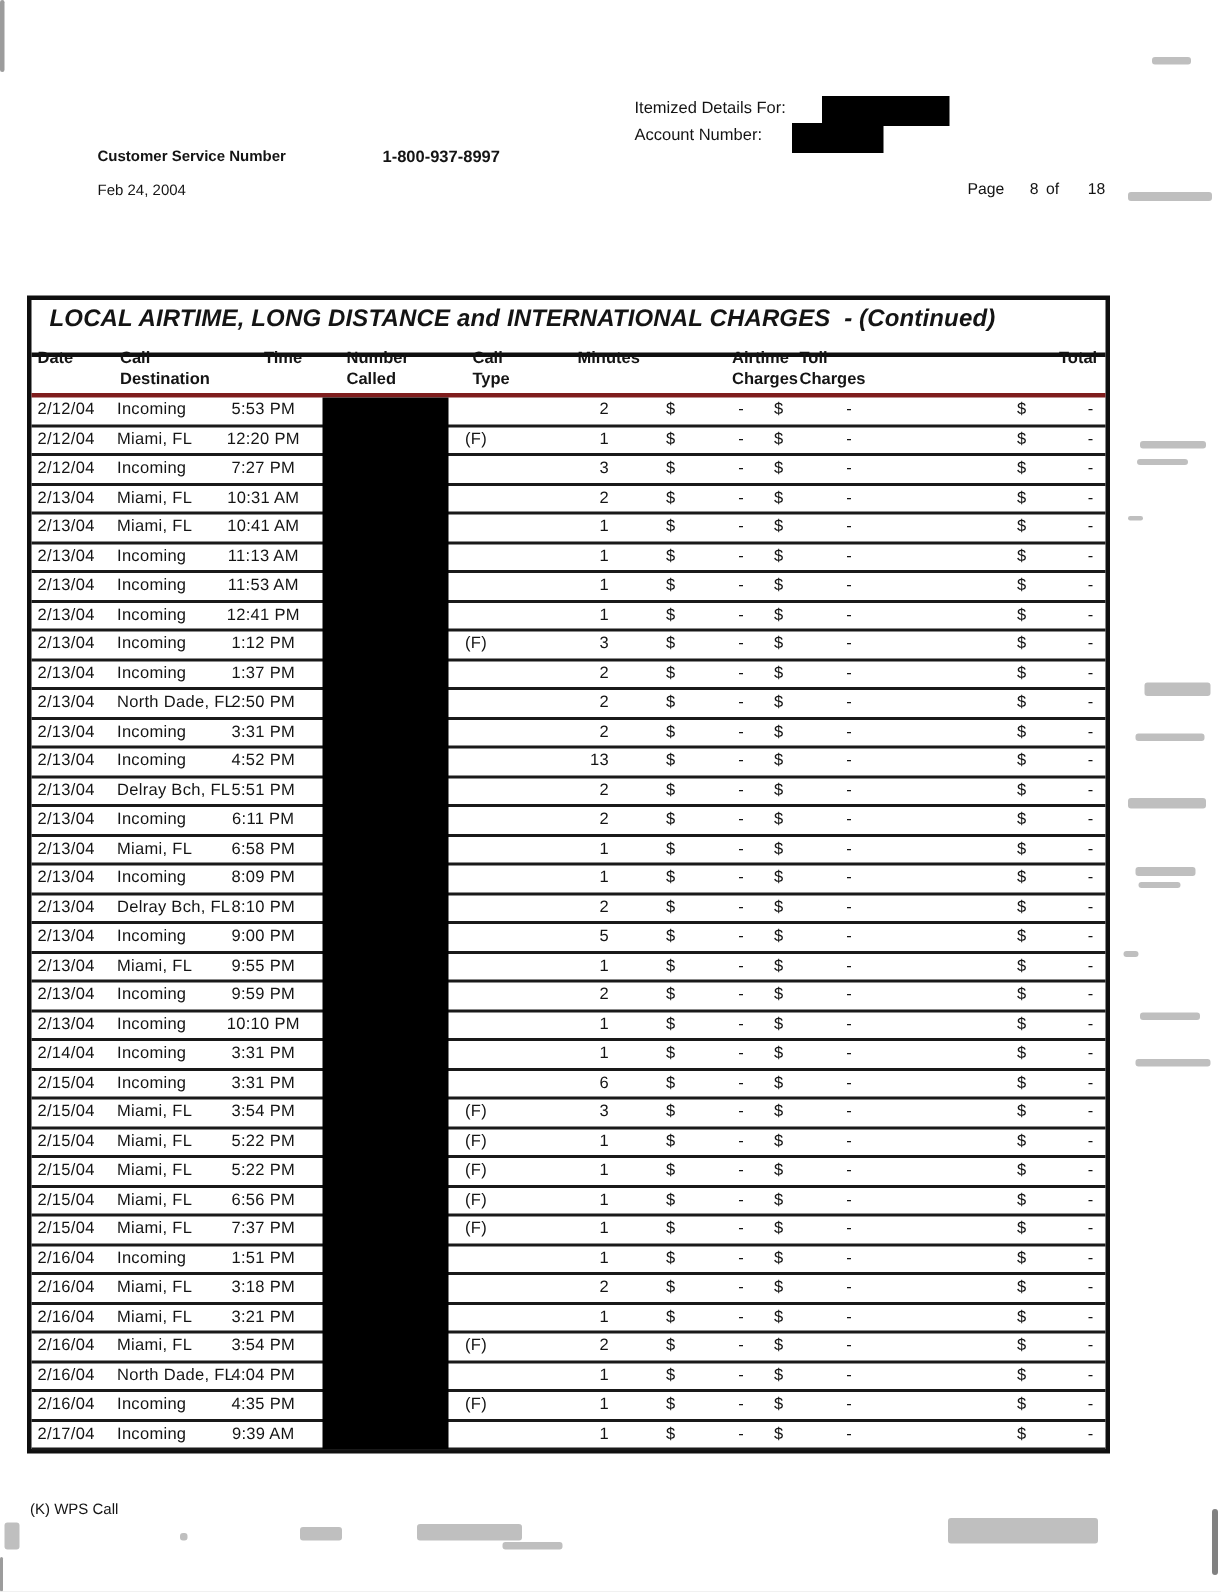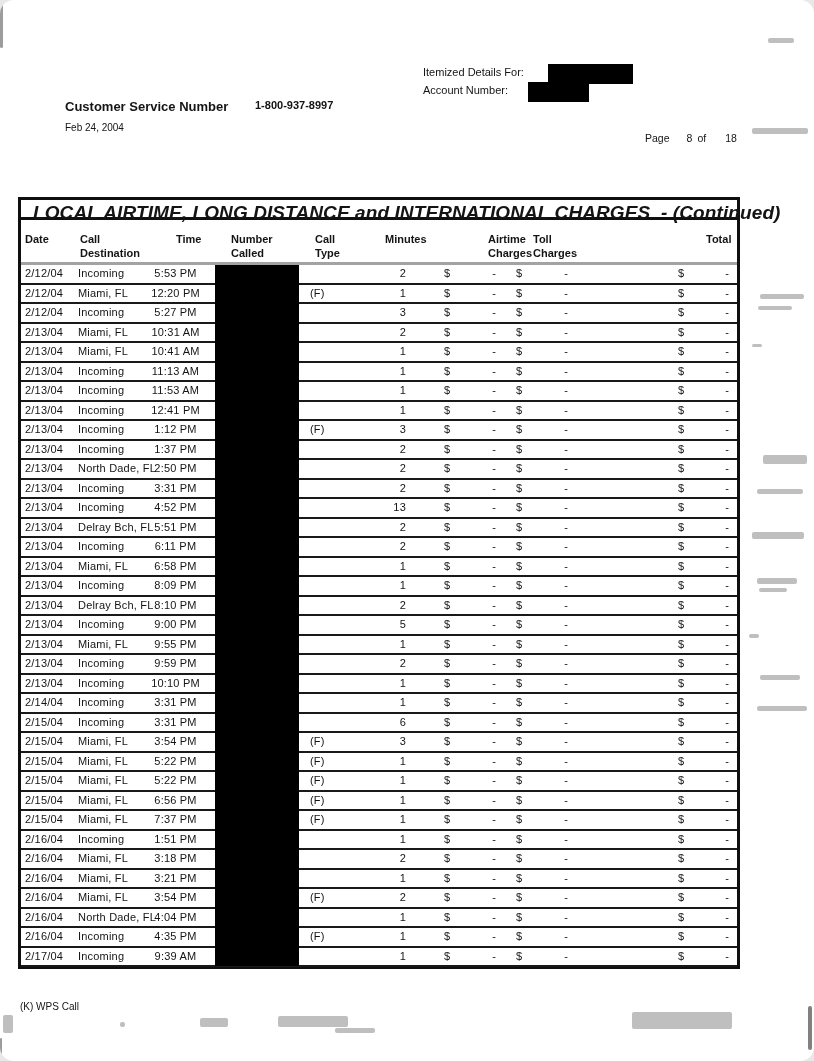--- a/index.html
+++ b/index.html
@@ -2,53 +2,52 @@
 <html><head>
 <meta charset="utf-8">
 <style>
   * { margin:0; padding:0; box-sizing:border-box; }
   html,body { background:#e8e8e8; }
   body { font-family:"Liberation Sans", sans-serif; }
   .page {
     position:relative; width:814px; height:1061px;
     background:#ffffff; overflow:hidden; margin:0 auto;
     color:#141414;
-    border-radius:14px;
   }
   .abs { position:absolute; }
 
   
   .itemized-label   { left:423px; top:66px;  font-size:11px; }
   .account-label    { left:423px; top:84px;  font-size:11px; }
   .redact-box-1     { left:548px; top:64px;  width:85px; height:20px; background:#000; }
   .redact-box-2     { left:528px; top:82px;  width:61px; height:20px; background:#000; }
-  .cs-label         { left:65px;  top:99px;  font-size:13px; font-weight:700; }
+  .cs-label         { left:65px;  top:99px;  font-size:10px; font-weight:700; }
   .cs-number        { left:255px; top:99px;  font-size:11px; font-weight:700; }
   .doc-date         { left:65px;  top:122px; font-size:10px; }
-  .page-block       { left:645px; top:132px; font-size:10.5px; }
+  .page-block       { left:645px; top:120px; font-size:10.5px; }
   .page-block span  { display:inline-block; }
   .page-current     { margin-left:17px; }
   .page-of          { margin-left:5px; }
   .page-total       { margin-left:19px; }
 
   
   .charges-table {
     left:18px; top:197px; width:722px; height:772px;
     border:3px solid #0f0f0f;
   }
   .table-title {
-    position:absolute; left:0; right:0; top:0; height:20px;
+    position:absolute; left:0; right:0; top:0; height:38px;
     border-bottom:3px solid #0f0f0f;
-    font-size:19px; font-weight:700; font-style:italic;
+    font-size:16px; font-weight:700; font-style:italic;
     line-height:26px; padding-left:12px; white-space:pre;
     letter-spacing:.1px;
   }
   .table-header {
     position:absolute; left:0; right:0; top:29px; height:36px;
-    border-bottom:3px solid #a3a3a3;
+    border-bottom:3px solid #7f1d1d;
     font-size:11px; font-weight:700;
   }
   .th { position:absolute; top:3px; line-height:14px; }
   .th-date  { left:4px;   }
   .th-dest  { left:59px;  }
   .th-time  { left:155px; }
   .th-num   { left:210px; }
   .th-ctype { left:294px; }
   .th-min   { left:364px; }
   .th-air   { left:435px;margin-left:32px; }
@@ -145,21 +144,21 @@
       <span class="cell c-adash">-</span>
       <span class="cell c-td">$</span>
       <span class="cell c-tdash">-</span>
       <span class="cell c-totd">$</span>
       <span class="cell c-totdash">-</span>
     </div>
 
     <div class="trow">
       <span class="cell c-date">2/12/04</span>
       <span class="cell c-dest">Incoming</span>
-      <span class="cell c-time">5:27 PM</span>
+      <span class="cell c-time">7:27 PM</span>
       <span class="cell c-ctype"></span>
       <span class="cell c-min">3</span>
       <span class="cell c-ad">$</span>
       <span class="cell c-adash">-</span>
       <span class="cell c-td">$</span>
       <span class="cell c-tdash">-</span>
       <span class="cell c-totd">$</span>
       <span class="cell c-totdash">-</span>
     </div>
 

